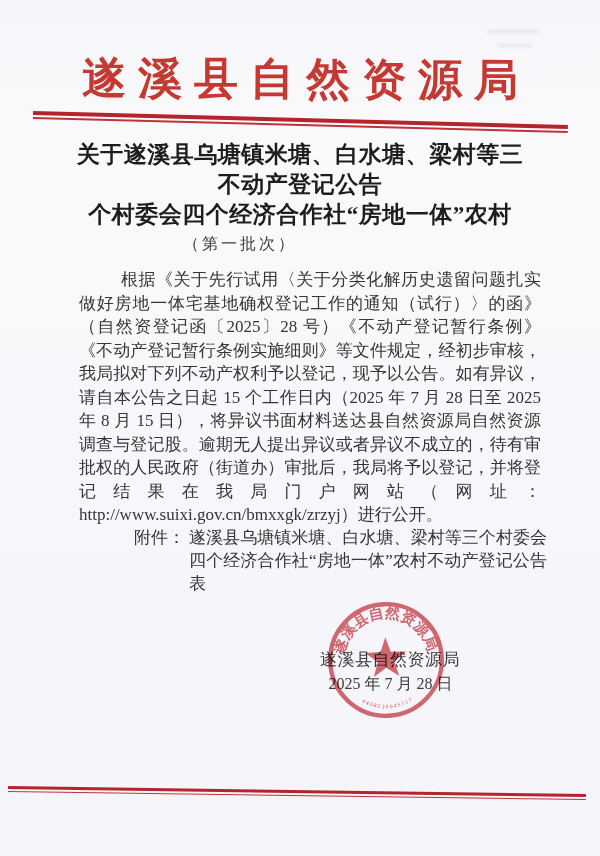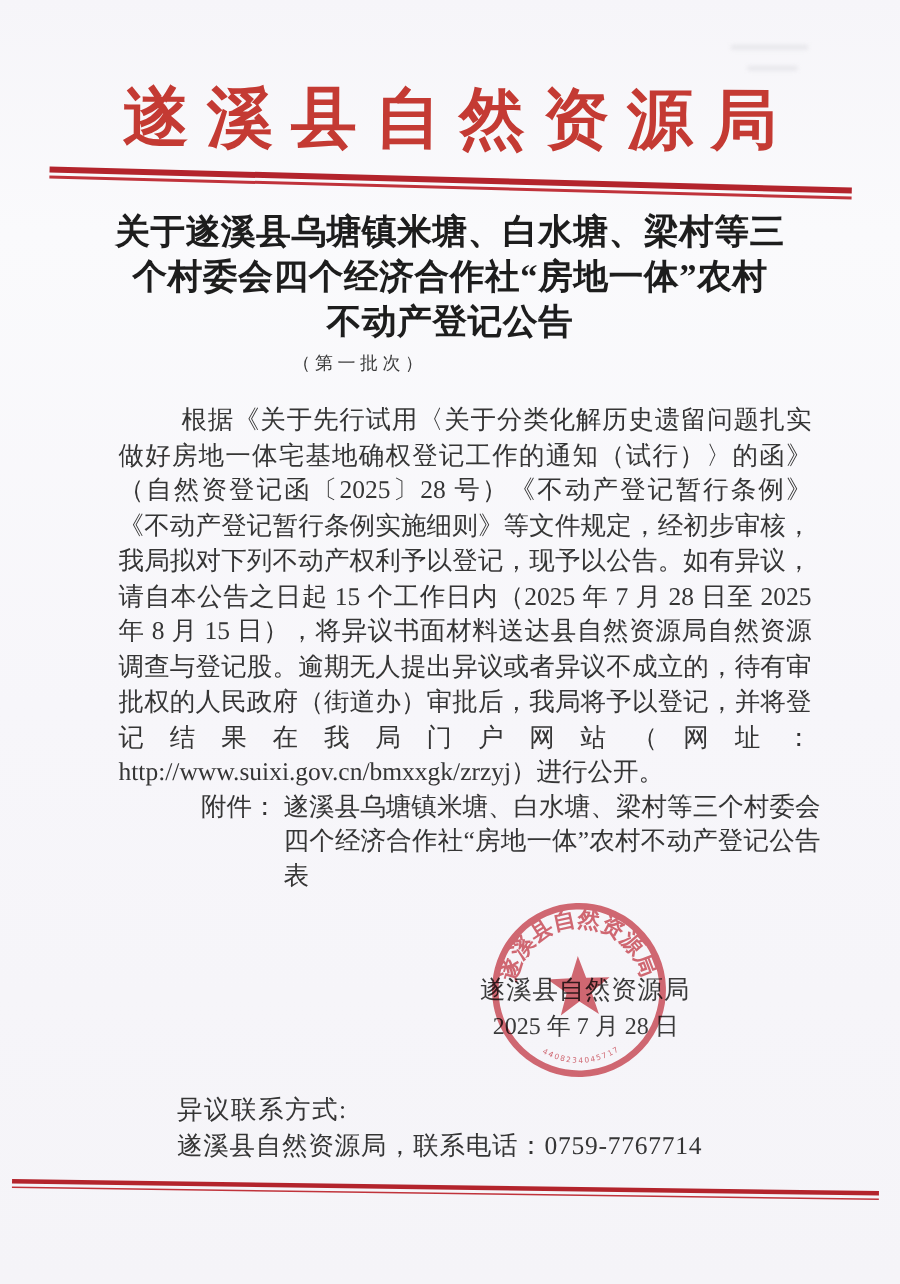--- a/index.html
+++ b/index.html
@@ -34,21 +34,21 @@
   
   .doc-title{
     position:absolute;top:140px;left:60px;width:480px;
     text-align:center;
     font-family:Liberation Serif, serif;
     font-weight:700;font-size:23px;line-height:30px;
     color:#1d1d1d;letter-spacing:0.5px;
   }
   .batch{
     position:absolute;top:234px;left:0;width:480px;
-    text-align:center;font-size:12px;letter-spacing:3px;
+    text-align:center;font-size:16px;letter-spacing:3px;
     color:#3c3c3c;
   }
   
   .body-text{
     position:absolute;top:268px;left:79px;width:462px;margin:0;
     font-size:17px;line-height:23.5px;
     text-align:justify;text-indent:42px;
     color:#353535;
   }
   
@@ -100,22 +100,22 @@
 
   <div class="letterhead">遂溪县自然资源局</div>
 
   <div class="rule head-rule">
     <div class="thick"></div>
     <div class="thin"></div>
   </div>
 
   <div class="doc-title">
     <div>关于遂溪县乌塘镇米塘、白水塘、梁村等三</div>
+    <div>不动产登记公告</div>
     <div>个村委会四个经济合作社“房地一体”农村</div>
-    <div>不动产登记公告</div>
   </div>
 
   <div class="batch">（第一批次）</div>
 
   <p class="body-text">根据《关于先行试用〈关于分类化解历史遗留问题扎实做好房地一体宅基地确权登记工作的通知（试行）〉的函》（自然资登记函〔2025〕28 号）《不动产登记暂行条例》《不动产登记暂行条例实施细则》等文件规定，经初步审核，我局拟对下列不动产权利予以登记，现予以公告。如有异议，请自本公告之日起 15 个工作日内（2025 年 7 月 28 日至 2025 年 8 月 15 日），将异议书面材料送达县自然资源局自然资源调查与登记股。逾期无人提出异议或者异议不成立的，待有审批权的人民政府（街道办）审批后，我局将予以登记，并将登记结果在我局门户网站（网址：http://www.suixi.gov.cn/bmxxgk/zrzyj）进行公开。</p>
 
   <div class="attachment">
     <span class="att-label">附件：</span>
     <span class="att-text">遂溪县乌塘镇米塘、白水塘、梁村等三个村委会四个经济合作社“房地一体”农村不动产登记公告表</span>
   </div>
@@ -131,21 +131,19 @@
       <path id="sealCodeArc" d="M 29.8,96 A 47,47 0 0 0 90.2,96" fill="none"></path>
     </defs>
     <text font-size="14.5" fill="#cf4a55" font-weight="700" font-family="Liberation Serif, DejaVu Serif, serif">
       <textPath href="#sealArc" startOffset="50%" text-anchor="middle">遂溪县自然资源局</textPath>
     </text>
     <text font-size="4.8" fill="#cf4a55" letter-spacing="1" font-family="DejaVu Sans, sans-serif">
       <textPath href="#sealCodeArc" startOffset="50%" text-anchor="middle">4408234045717</textPath>
     </text>
   </svg>
 
-  <div class="contact-heading">异议联系方式:</div>
-  <div class="contact-line">遂溪县自然资源局，联系电话：0759-7767714</div>
 
   <div class="rule foot-rule">
     <div class="thick"></div>
     <div class="thin"></div>
   </div>
 
 </div>
 
 </body></html>

